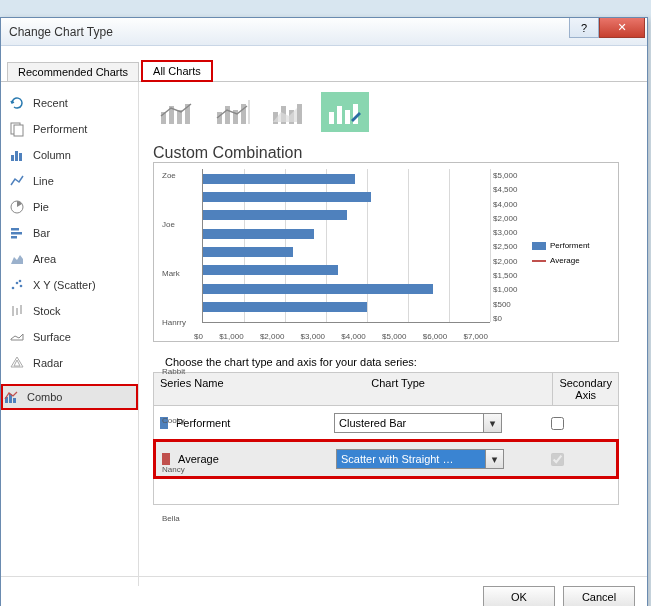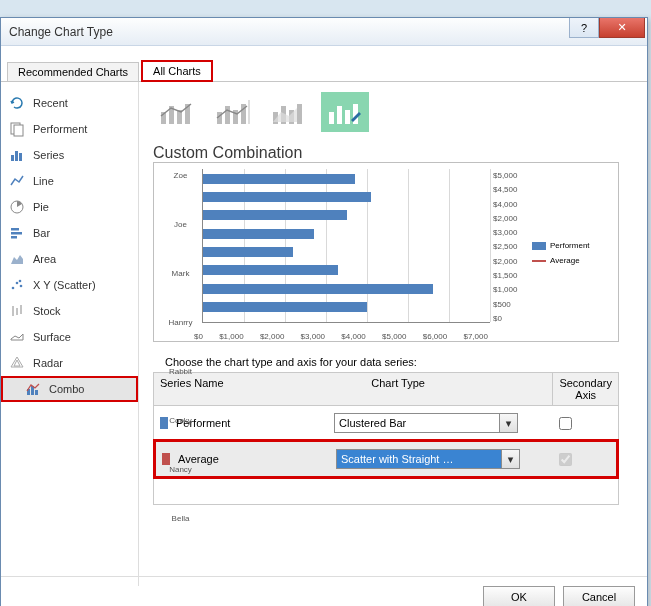--- a/index.html
+++ b/index.html
@@ -15,32 +15,32 @@
 .tb-btn.help { margin-right: 0; }
 
 .tabs { display: flex; align-items: flex-end; height: 24px; padding-left: 6px; margin-top: 12px; border-bottom: 1px solid #c6c6c6; }
 .tab { padding: 3px 10px; font-size: 11px; border: 1px solid #c6c6c6; border-bottom: none; background: #f3f3f3; margin-right: 2px; position: relative; }
 .tab.active { background: #fff; border-bottom: 1px solid #fff; top: 1px; }
 .red-box-tab { border: 2px solid #d40000 !important; }
 
 .body-area { display: flex; height: 504px; }
 .sidebar { width: 138px; border-right: 1px solid #ddd; padding-top: 8px; }
 .sidebar-item { display: flex; align-items: center; gap: 8px; padding: 5px 8px; font-size: 11px; color: #333; cursor: pointer; }
-.sidebar-item.selected { background: #e5e5e5; border: 2px solid #d40000; padding: 3px 22px; }
+.sidebar-item.selected { background: #e5e5e5; border: 2px solid #d40000; padding: 3px 0; margin-top: 8px; }
 .sidebar-icon { width: 16px; height: 16px; display: flex; align-items: center; justify-content: center; }
 
 .main { flex: 1; padding: 10px 14px 0 14px; }
 .thumbs { display: flex; gap: 8px; margin-bottom: 12px; }
 .thumb { width: 48px; height: 40px; display:flex; align-items:center; justify-content:center; }
 .thumb.sel { background: #89d6b0; }
 .heading { font-size: 16px; color: #3a3a3a; }
 
 .chart-box { border: 1px solid #bfbfbf; padding: 6px 8px 4px 8px; width: 466px; height: 180px; position: relative; }
 .chart-inner { display: flex; height: 100%; }
-.yarea { width: 40px; display:flex; flex-direction:column; justify-content: space-between; font-size: 8px; color:#555; text-align:center; padding-right:3px; padding-top:2px; padding-bottom:14px;gap:40px; }
+.yarea { width: 40px; display:flex; flex-direction:column; justify-content: space-between; font-size: 8px; color:#555; text-align:left; padding-right:3px; padding-top:2px; padding-bottom:14px;gap:40px; }
 .bars-area { flex:1; position:relative; border-left:1px solid #888; border-bottom:1px solid #888; margin-bottom:14px; }
 .grid-v { position:absolute; top:0; bottom:0; border-left:1px solid #d9d9d9; }
 .bar-row { position:absolute; left:0; height:10px; background:#4f81bd; }
 .xarea { position:absolute; bottom:0; left:40px; right:130px; display:flex; justify-content:space-between; font-size:8px; color:#555; }
 .sec-y { width:36px; display:flex; flex-direction:column; justify-content:space-between; font-size:8px; color:#555; padding-left:3px; padding-top:2px; padding-bottom:14px; }
 .legend { width:84px; display:flex; flex-direction:column; justify-content:center; gap:6px; font-size:8px; padding-left:6px; }
 .legend-item { display:flex; align-items:center; gap:4px; }
 .swatch { width:14px; height:8px; }
 .swatch.blue { background:#4f81bd; }
 .swatch.red { background:none; }
@@ -52,21 +52,21 @@
 .series-head > div { padding:4px 6px; font-size:11px; }
 .col-sn { width:180px; border-right:1px solid transparent;}
 .col-ct { width:190px;margin-left:34px; }
 .col-sa { flex:1; text-align:center; border-left:1px solid #c9c9c9;}
 .series-row { display:flex; align-items:center; height:34px; padding:0 6px; }
 .series-row.alt { background:#ebebeb; }
 .series-row .marker { width:8px; height:12px; margin-right:8px; }
 .marker.blue { background:#4f81bd; }
 .marker.red { background:#c0504d; }
 .row-name { width:158px; font-size:11px; }
-.row-select { width:184px; height:20px; border:1px solid #8c8c8c; display:flex; align-items:center; font-size:11px; padding:0 4px; background:#fff; position:relative; }
+.row-select { width:168px; height:20px; border:1px solid #8c8c8c; display:flex; align-items:center; font-size:11px; padding:0 4px; background:#fff; position:relative; }
 .row-select.hl { background:#3a84d2; color:#fff; }
 .row-select .arrow { position:absolute; right:0; top:0; width:18px; height:18px; border-left:1px solid #8c8c8c; background:linear-gradient(#f7f7f7,#e0e0e0); display:flex; align-items:center; justify-content:center; color:#333;}
 .row-check { flex:1; display:flex; justify-content:center; }
 .row-check input { width:13px; height:13px; }
 .hl-row-wrap { border: 3px solid #d40000; margin: -1px; }
 
 .footer { position:absolute; bottom:0; left:0; right:0; height:40px; border-top:1px solid #ddd; display:flex; justify-content:flex-end; align-items:center; gap:8px; padding-right:12px; }
 .btn { width:72px; height:22px; font-size:11px; border:1px solid #9a9a9a; background:linear-gradient(#fdfdfd,#e6e6e6); cursor:pointer; }
 
 svg { display:block; }
@@ -114,21 +114,21 @@
           <span>Performent</span>
         </div>
       <div class="sidebar-item">
           <span class="sidebar-icon">
             <svg width="16" height="16" viewBox="0 0 16 16">
               <rect x="2" y="8" width="3" height="6" fill="#4f81bd"></rect>
               <rect x="6" y="4" width="3" height="10" fill="#4f81bd"></rect>
               <rect x="10" y="6" width="3" height="8" fill="#4f81bd"></rect>
             </svg>
           </span>
-          <span>Series</span>
+          <span>Column</span>
         </div>
       <div class="sidebar-item">
           <span class="sidebar-icon">
             <svg width="16" height="16" viewBox="0 0 16 16">
               <polyline points="2,12 6,6 10,9 14,3" fill="none" stroke="#4f81bd" stroke-width="1.5"></polyline>
             </svg>
           </span>
           <span>Line</span>
         </div>
       <div class="sidebar-item">

